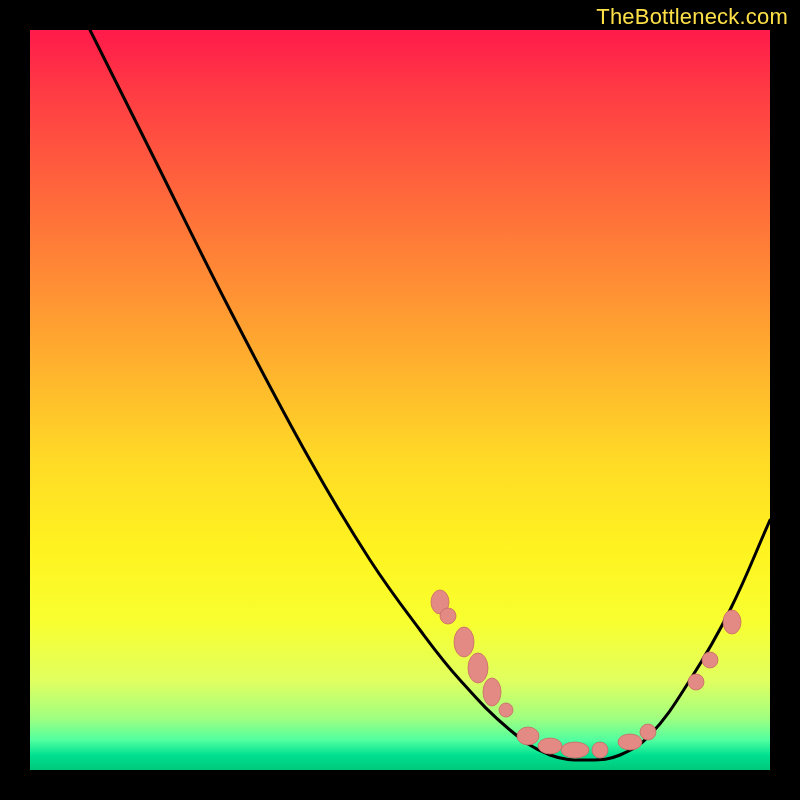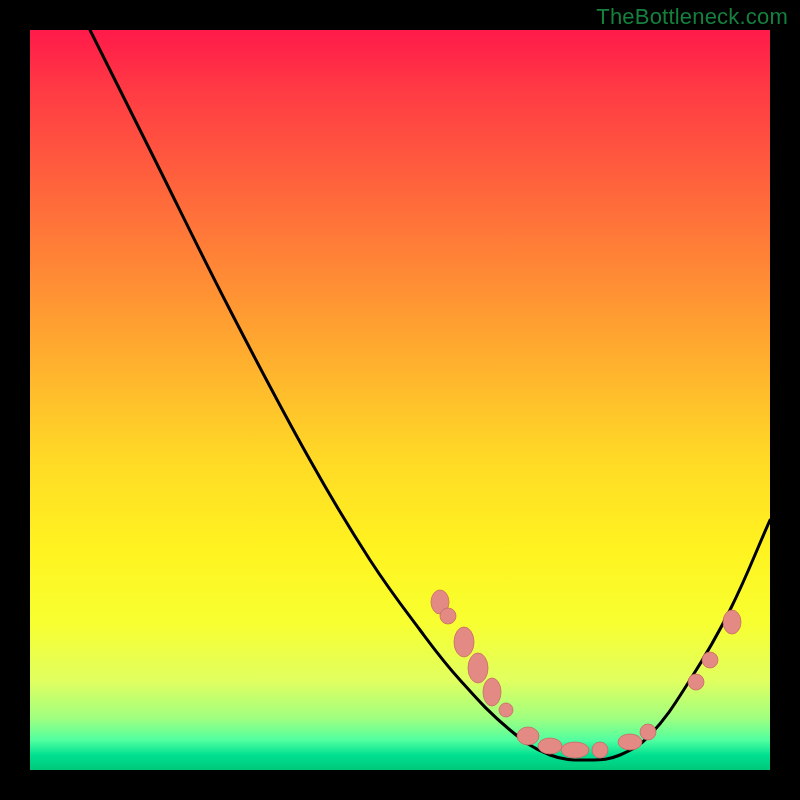--- a/index.html
+++ b/index.html
@@ -43,21 +43,21 @@
       #a0ff80 93%,
       #50ffa0 96%,
       #00e090 98%,
       #00c87a 100%
     );
   }
   .watermark {
     position: absolute;
     top: 4px;
     right: 12px;
-    color: #15803d;
+    color: #fde047;
     font-size: 22px;
     font-weight: 500;
     letter-spacing: 0.2px;
     user-select: none;
   }
   svg.curve-layer {
     position: absolute;
     inset: 0;
     width: 740px;
     height: 740px;

